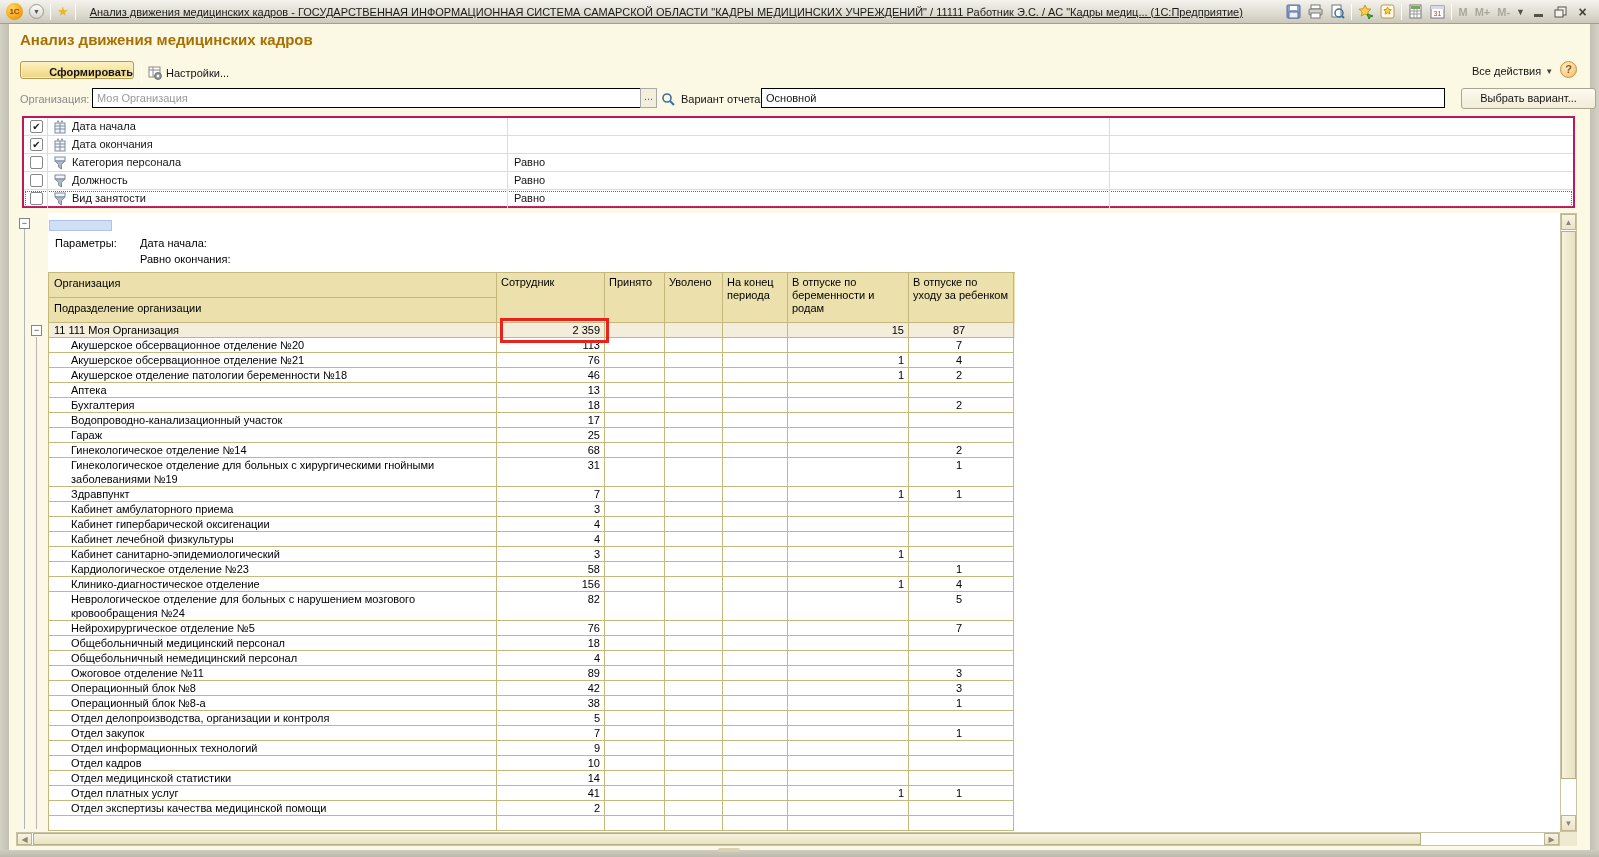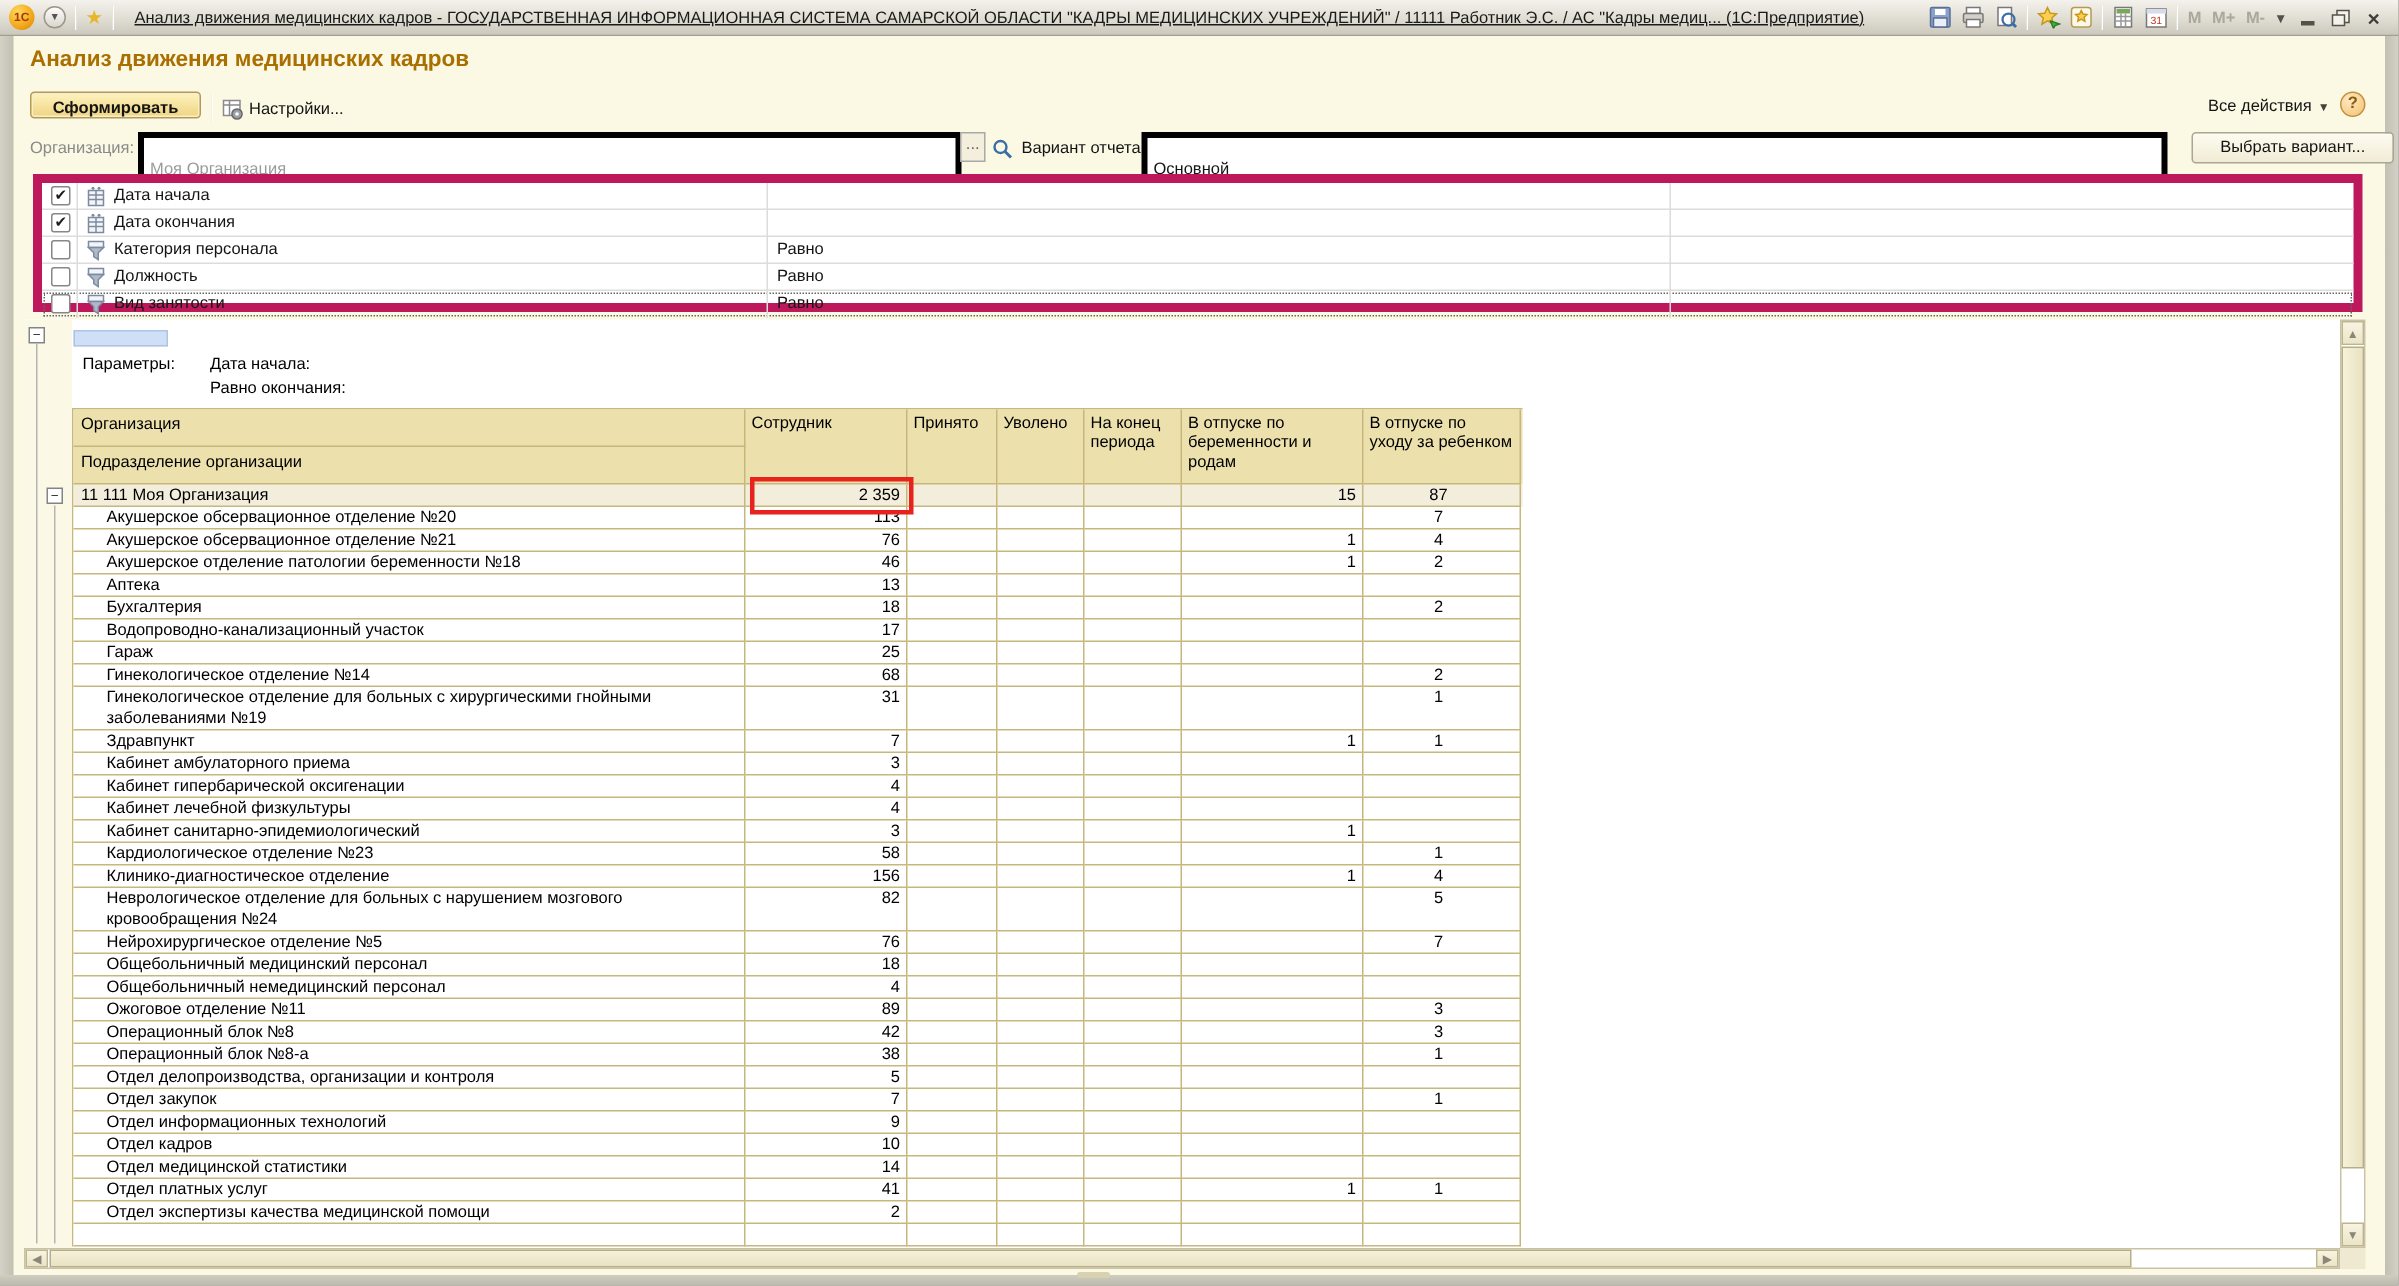--- a/index.html
+++ b/index.html
@@ -33,45 +33,45 @@
   
   .frame-l,.frame-r { position:absolute; top:24px; width:9px; height:826px;
      background:linear-gradient(90deg,#d4d1c6,#c2bfb3); }
   .frame-l { left:0; } .frame-r { left:1590px; background:linear-gradient(90deg,#c2bfb3,#d4d1c6); }
   .frame-b { position:absolute; left:0; top:850px; width:1599px; height:7px; background:linear-gradient(#cfccc0,#bbb8ac); }
 
   
   .page-title { position:absolute; left:20px; top:31px; font-size:15px; font-weight:bold; color:#a96f00; }
   .btn-generate { position:absolute; left:20px; top:61px; width:114px; height:18px;
     background:linear-gradient(#fdf3c0,#f6e29c 55%,#eed483); border:1px solid #b59a55; border-radius:3px;
-    box-shadow:0 0 0 1px #f7eecb inset; font-weight:bold; font-size:11px; text-align:center; line-height:21px; color:#141414; }
+    box-shadow:0 0 0 1px #f7eecb inset; font-weight:bold; font-size:11px; text-align:right; line-height:21px; color:#141414; }
   .tool-sep { position:absolute; left:141px; top:62px; width:1px; height:21px; background:#d6d3c5; border-right:1px solid #fffef4; }
   .btn-settings { position:absolute; left:148px; top:63px; height:19px; display:flex; align-items:center; gap:4px; color:#141414; }
   .all-actions { position:absolute; left:1472px; top:65px; display:flex; align-items:center; gap:4px; color:#141414; }
   .all-actions .caret { font-size:8px; color:#44413a; }
   .help-btn { position:absolute; left:1560px; top:61px; width:17px; height:17px; border-radius:50%;
     background:radial-gradient(circle at 35% 30%,#ffe9c2,#f3c170); border:1px solid #c3903e;
     color:#8a5a10; font-weight:bold; font-size:11px; text-align:center; line-height:15px; }
 
   
   .lbl { position:absolute; top:93px; }
   .lbl-org { left:20px; color:#8a8a8a; }
-  .input { position:absolute; top:88px; height:20px; background:#fff; border:4px solid #000000; padding:12px 4px; line-height:18px; }
+  .input { position:absolute; top:88px; height:20px; background:#fff; border:1px solid #000000; padding:0 4px; line-height:18px; }
   .inp-org { left:92px; width:549px; color:#9a9a9a; }
   .btn-dots { position:absolute; left:640px; top:88px; width:17px; height:20px; background:#f3efdc; border:1px solid #a9a9a9;
     text-align:center; line-height:14px; color:#666; }
   .btn-mag { position:absolute; left:659px; top:90px; width:17px; height:17px; display:flex; align-items:center; justify-content:center; }
   .lbl-variant { left:681px; color:#141414; }
   .inp-variant { left:761px; width:684px; color:#141414; }
   .btn-variant { position:absolute; left:1461px; top:88px; width:135px; height:21px;
     background:linear-gradient(#fdfbf0,#f1ecd6); border:1px solid #aaa692; border-radius:3px;
     text-align:center; line-height:19px; color:#141414; }
 
   
-  .filters { position:absolute; left:22px; top:116px; width:1553px; height:92px; background:#fff; border:6px solid #be185d; }
+  .filters { position:absolute; left:22px; top:116px; width:1553px; height:92px; background:#fff; border:2px solid #be185d; }
   .frow { position:relative; height:18px; border-bottom:1px solid #dcdcdc; }
   .frow:last-child { border-bottom:none; }
   .fcb { position:absolute; left:6px; top:2px; width:13px; height:13px; background:#fff; border:1px solid #878787; border-radius:2px;
          font-family:"DejaVu Sans",sans-serif; font-size:10px; line-height:11px; text-align:center; color:#1c1c1c; }
   .frow.checked .fcb::before { content:"✔"; }
   .vl { position:absolute; top:0; height:18px; border-left:1px solid #dcdcdc; }
   .vl1 { left:23px; } .vl2 { left:483px; } .vl3 { left:1085px; }
   .ficon { position:absolute; left:29px; top:2px; width:14px; height:14px; display:none; }
   .frow.icon-field .icon-field-g { display:block; }
   .frow.icon-filter .icon-filter-g { display:block; }

